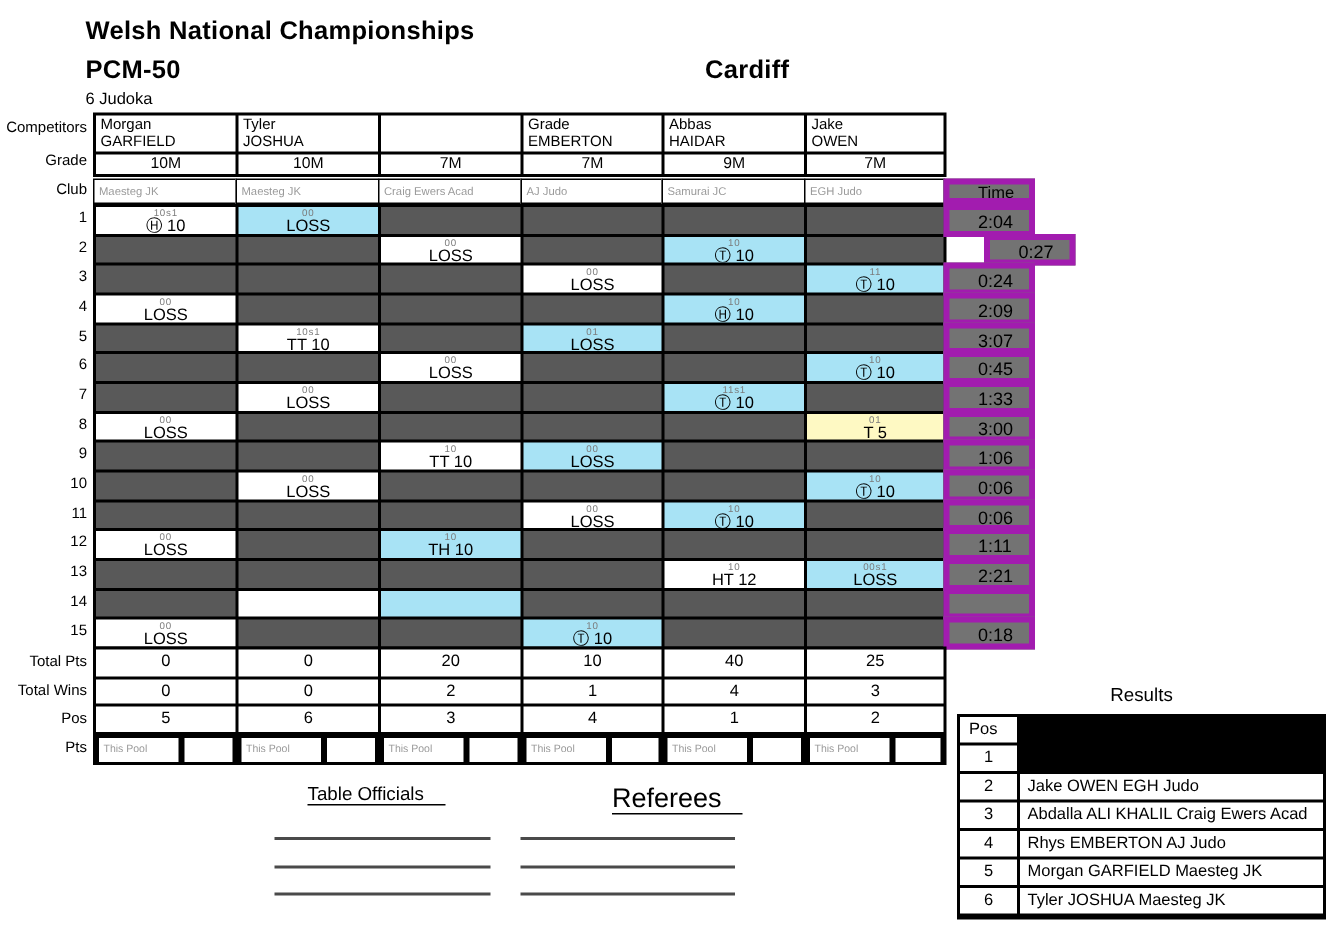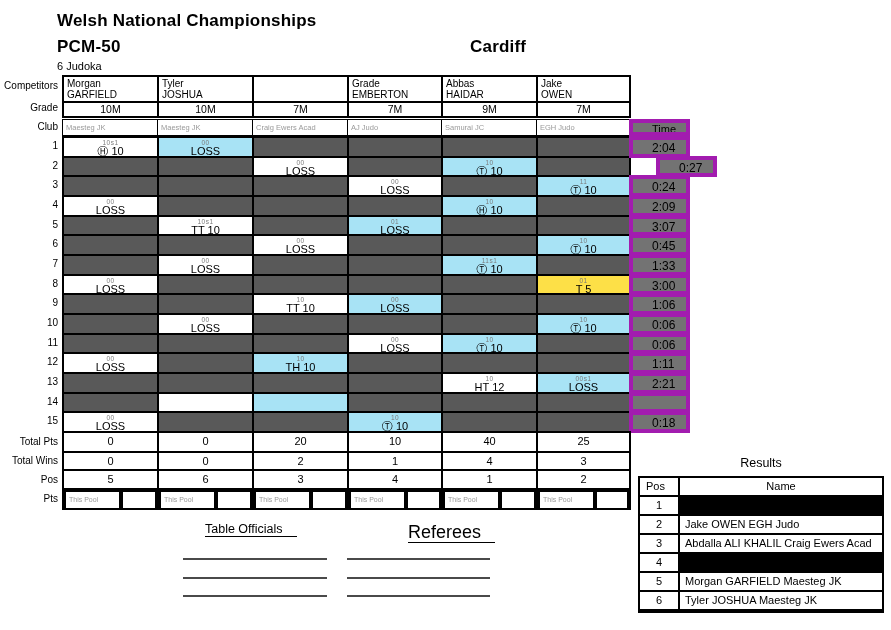--- a/index.html
+++ b/index.html
@@ -164,21 +164,21 @@
       </div>
       <div style="position: absolute; box-sizing: border-box; left: 476px; top: 120px; width: 91px; height: 17.6667px; background: rgb(89, 89, 89); overflow: hidden;"></div>
       <div style="position: absolute; box-sizing: border-box; left: 2px; top: 139.667px; width: 93px; height: 17.6667px; background: rgb(255, 255, 255); overflow: hidden;">
         <div class="sup" style="box-sizing: border-box; position: relative;">00</div>
         <div class="main-score" style="box-sizing: border-box; position: relative;">LOSS</div>
       </div>
       <div style="position: absolute; box-sizing: border-box; left: 97px; top: 139.667px; width: 93px; height: 17.6667px; background: rgb(89, 89, 89); overflow: hidden;"></div>
       <div style="position: absolute; box-sizing: border-box; left: 192px; top: 139.667px; width: 93px; height: 17.6667px; background: rgb(89, 89, 89); overflow: hidden;"></div>
       <div style="position: absolute; box-sizing: border-box; left: 287px; top: 139.667px; width: 92px; height: 17.6667px; background: rgb(89, 89, 89); overflow: hidden;"></div>
       <div style="position: absolute; box-sizing: border-box; left: 381px; top: 139.667px; width: 93px; height: 17.6667px; background: rgb(89, 89, 89); overflow: hidden;"></div>
-      <div style="position: absolute; box-sizing: border-box; left: 476px; top: 139.667px; width: 91px; height: 17.6667px; background: #fde047; overflow: hidden;">
+      <div style="position: absolute; box-sizing: border-box; left: 476px; top: 139.667px; width: 91px; height: 17.6667px; background: #fef9c3; overflow: hidden;">
         <div class="sup" style="box-sizing: border-box; position: relative;">01</div>
         <div class="main-score" style="box-sizing: border-box; position: relative;">T 5</div>
       </div>
       <div style="position: absolute; box-sizing: border-box; left: 2px; top: 159.334px; width: 93px; height: 17.6667px; background: rgb(89, 89, 89); overflow: hidden;"></div>
       <div style="position: absolute; box-sizing: border-box; left: 97px; top: 159.334px; width: 93px; height: 17.6667px; background: rgb(89, 89, 89); overflow: hidden;"></div>
       <div style="position: absolute; box-sizing: border-box; left: 192px; top: 159.334px; width: 93px; height: 17.6667px; background: rgb(255, 255, 255); overflow: hidden;">
         <div class="sup" style="box-sizing: border-box; position: relative;">10</div>
         <div class="main-score" style="box-sizing: border-box; position: relative;">TT 10</div>
       </div>
       <div style="position: absolute; box-sizing: border-box; left: 287px; top: 159.334px; width: 92px; height: 17.6667px; background: rgb(168, 227, 245); overflow: hidden;">
@@ -317,27 +317,27 @@
       <div style="position: absolute; box-sizing: border-box; left: 346px; top: 60.5px; width: 31px; height: 16px; background: rgb(255, 255, 255);"></div>
       <div style="position: absolute; box-sizing: border-box; left: 383px; top: 60.5px; width: 53px; height: 16px; background: rgb(255, 255, 255); font-size: 7px; color: rgb(154, 154, 154); line-height: 16px; padding-left: 3px;">This Pool</div>
       <div style="position: absolute; box-sizing: border-box; left: 440px; top: 60.5px; width: 32px; height: 16px; background: rgb(255, 255, 255);"></div>
       <div style="position: absolute; box-sizing: border-box; left: 478px; top: 60.5px; width: 53px; height: 16px; background: rgb(255, 255, 255); font-size: 7px; color: rgb(154, 154, 154); line-height: 16px; padding-left: 3px;">This Pool</div>
       <div style="position: absolute; box-sizing: border-box; left: 535px; top: 60.5px; width: 30px; height: 16px; background: rgb(255, 255, 255);"></div>
     </div>
 
   <div class="abs" style="left:638px;top:456px;width:246px;text-align:center;font-size:12.5px;">Results</div>
   <div id="results-table" class="blk" style="left:638px;top:476px;width:246px;height:137px;">
       <div style="position: absolute; box-sizing: border-box; left: 2px; top: 2px; width: 38px; height: 17px; background: rgb(255, 255, 255); font-size: 11px; line-height: 17px; padding-left: 6px;">Pos</div>
-      <div style="position: absolute; box-sizing: border-box; left: 42px; top: 2px; width: 202px; height: 17px; background: rgb(255, 255, 255); font-size: 11px; line-height: 17px; text-align: center;">Name</div>
       <div style="position: absolute; box-sizing: border-box; left: 2px; top: 21px; width: 38px; height: 17px; background: rgb(255, 255, 255); font-size: 11px; line-height: 17px; text-align: center;">1</div>
       <div style="position: absolute; box-sizing: border-box; left: 2px; top: 40px; width: 38px; height: 17px; background: rgb(255, 255, 255); font-size: 11px; line-height: 17px; text-align: center;">2</div>
       <div style="position: absolute; box-sizing: border-box; left: 42px; top: 40px; width: 202px; height: 17px; background: rgb(255, 255, 255); font-size: 11px; line-height: 17px; padding-left: 5px; overflow: hidden; white-space: nowrap;">Jake OWEN EGH Judo</div>
       <div style="position: absolute; box-sizing: border-box; left: 2px; top: 59px; width: 38px; height: 17px; background: rgb(255, 255, 255); font-size: 11px; line-height: 17px; text-align: center;">3</div>
       <div style="position: absolute; box-sizing: border-box; left: 42px; top: 59px; width: 202px; height: 17px; background: rgb(255, 255, 255); font-size: 11px; line-height: 17px; padding-left: 5px; overflow: hidden; white-space: nowrap;">Abdalla ALI KHALIL Craig Ewers Acad</div>
       <div style="position: absolute; box-sizing: border-box; left: 2px; top: 78px; width: 38px; height: 17px; background: rgb(255, 255, 255); font-size: 11px; line-height: 17px; text-align: center;">4</div>
+      <div style="position: absolute; box-sizing: border-box; left: 42px; top: 78px; width: 202px; height: 17px; background: rgb(255, 255, 255); font-size: 11px; line-height: 17px; padding-left: 5px; overflow: hidden; white-space: nowrap;">Rhys EMBERTON AJ Judo</div>
       <div style="position: absolute; box-sizing: border-box; left: 2px; top: 97px; width: 38px; height: 17px; background: rgb(255, 255, 255); font-size: 11px; line-height: 17px; text-align: center;">5</div>
       <div style="position: absolute; box-sizing: border-box; left: 42px; top: 97px; width: 202px; height: 17px; background: rgb(255, 255, 255); font-size: 11px; line-height: 17px; padding-left: 5px; overflow: hidden; white-space: nowrap;">Morgan GARFIELD Maesteg JK</div>
       <div style="position: absolute; box-sizing: border-box; left: 2px; top: 116px; width: 38px; height: 17px; background: rgb(255, 255, 255); font-size: 11px; line-height: 17px; text-align: center;">6</div>
       <div style="position: absolute; box-sizing: border-box; left: 42px; top: 116px; width: 202px; height: 17px; background: rgb(255, 255, 255); font-size: 11px; line-height: 17px; padding-left: 5px; overflow: hidden; white-space: nowrap;">Tyler JOSHUA Maesteg JK</div>
     </div>
 
   <div class="abs" style="left:205px;top:522px;font-size:12.5px;"><span class="uline">Table Officials</span></div>
   <div class="abs" style="left:408px;top:522px;font-size:18px;"><span class="uline">Referees</span></div>
   <div class="sig-line" style="left:183px;top:558px;width:144px;"></div>
   <div class="sig-line" style="left:183px;top:577px;width:144px;"></div>

